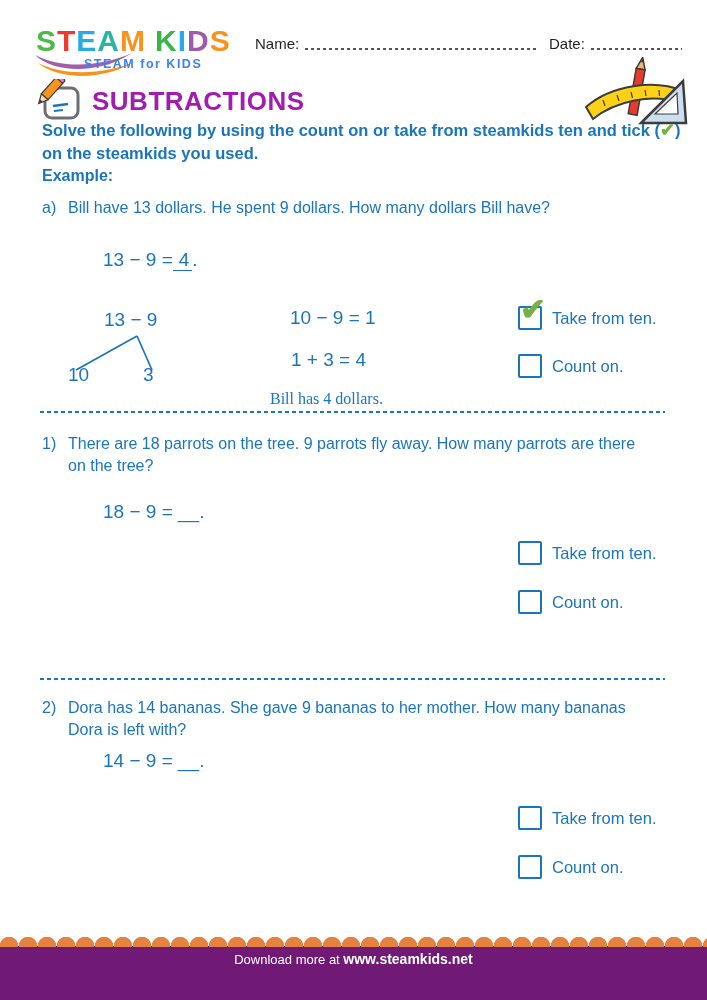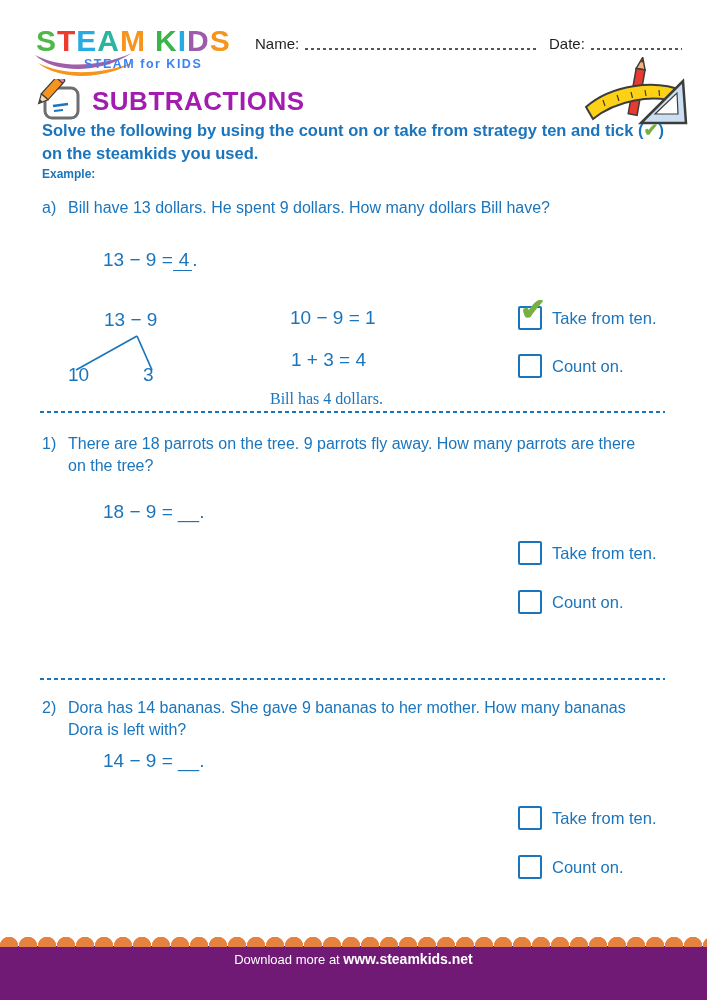--- a/index.html
+++ b/index.html
@@ -21,21 +21,21 @@
   .date-row{left:549px;width:133px;}
 
   
   .title-icon{left:37px;top:79px;}
   .worksheet-title{left:92px;top:86px;font-size:26px;font-weight:bold;color:#a21caf;letter-spacing:0.5px;}
   .tools-illustration{left:583px;top:57px;}
 
   
   .instructions{left:42px;top:119px;width:655px;font-size:16.5px;font-weight:bold;line-height:23px;}
   .inline-check{color:#76b043;font-size:18px;font-weight:bold;}
-  .example-heading{left:42px;top:167px;font-size:12px;font-weight:bold;}
+  .example-heading{left:42px;top:167px;font-size:16px;font-weight:bold;}
 
   
   .q-line{font-size:16px;line-height:22px;display:flex;}
   .q-num{width:26px;flex:none;}
   .q-text{flex:1;}
   .example-q{left:42px;top:197px;width:620px;}
   .equation{font-size:19px;}
   .eq-a{left:103px;top:249px;}
   .eq-answer{border-bottom:1.5px solid #1b75bc;padding:0 3px 0 6px;}
   .bond-top{left:104px;top:309px;font-size:19px;}
@@ -122,21 +122,21 @@
       <polygon points="52.8,5 56.2,5 54.5,0" fill="#5a3a22"></polygon>
       <rect x="50" y="12" width="9" height="46" fill="#e63b2e" stroke="#3c3c3b" stroke-width="1.5"></rect>
     </g>
     <path d="M3,50 C28,28 72,22 100,34 L96,46 C70,36 32,44 10,62 Z" fill="#fdd116" stroke="#3c3c3b" stroke-width="2"></path>
     <path d="M20,43 l2,6 M34,38 l2,6 M48,35 l1.5,6 M62,33 l1,6 M76,33 l0.5,6" stroke="#3c3c3b" stroke-width="1.2" fill="none"></path>
     <polygon points="58,66 100,24 103,66" fill="#ccdff2" stroke="#3c3c3b" stroke-width="2.5"></polygon>
     <polygon points="72,57 94,36 95,57" fill="#ffffff" stroke="#3c3c3b" stroke-width="1.2"></polygon>
   </svg>
 
   <div class="abs instructions">
-    <div><span>Solve the following by using the count on or take from strategy ten and tick (</span><span class="inline-check">✔</span><span>)</span></div>
+    <div><span>Solve the following by using the count on or take from steamkids ten and tick (</span><span class="inline-check">✔</span><span>)</span></div>
     <div>on the steamkids you used.</div>
   </div>
   <div class="abs example-heading">Example:</div>
 
   <div class="abs q-line example-q">
     <span class="q-num">a)</span>
     <span class="q-text">Bill have 13 dollars. He spent 9 dollars. How many dollars Bill have?</span>
   </div>
   <div class="abs equation eq-a">
     <span>13 − 9 =</span><span class="eq-answer">4</span><span>.</span>

